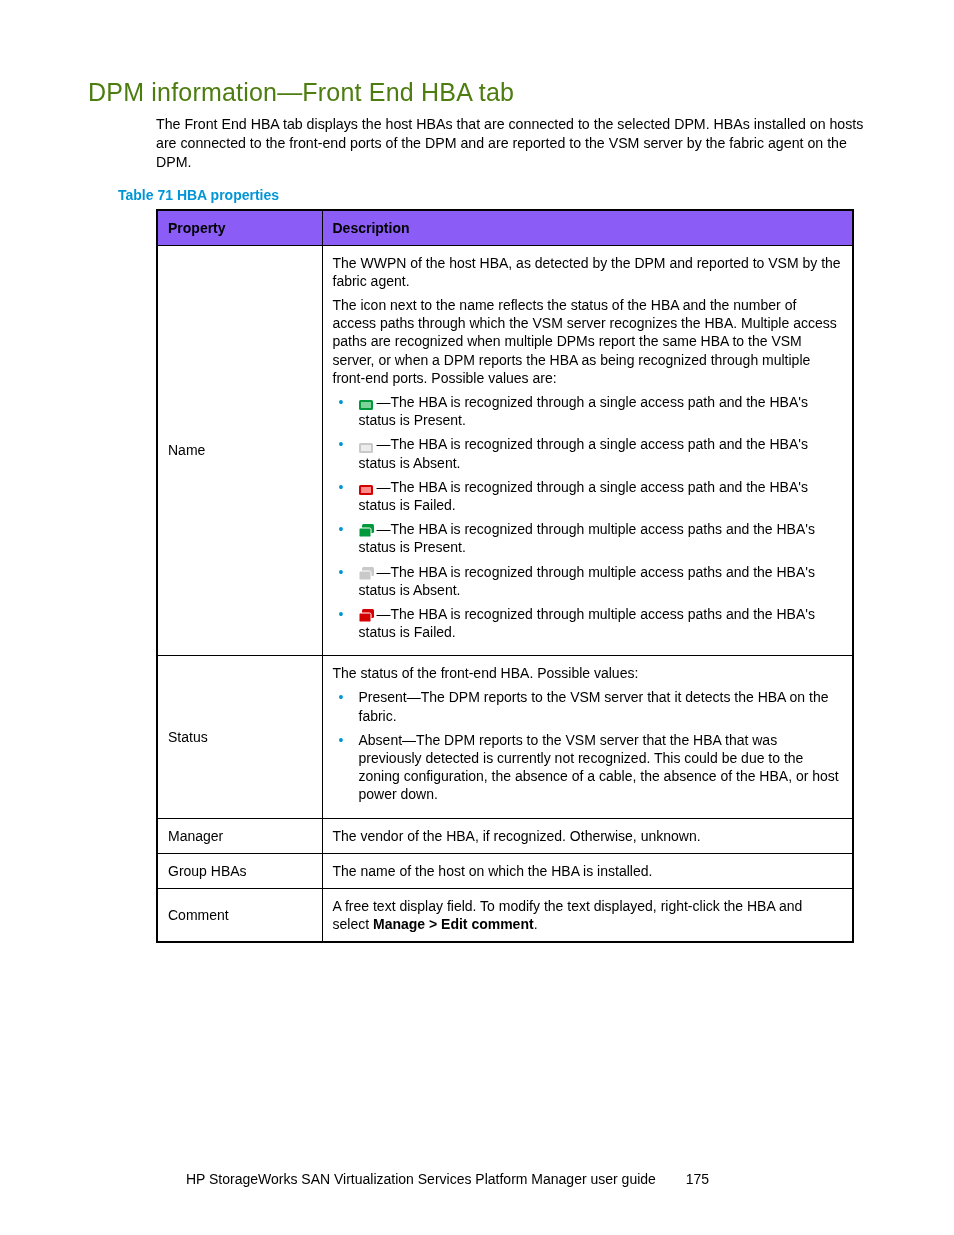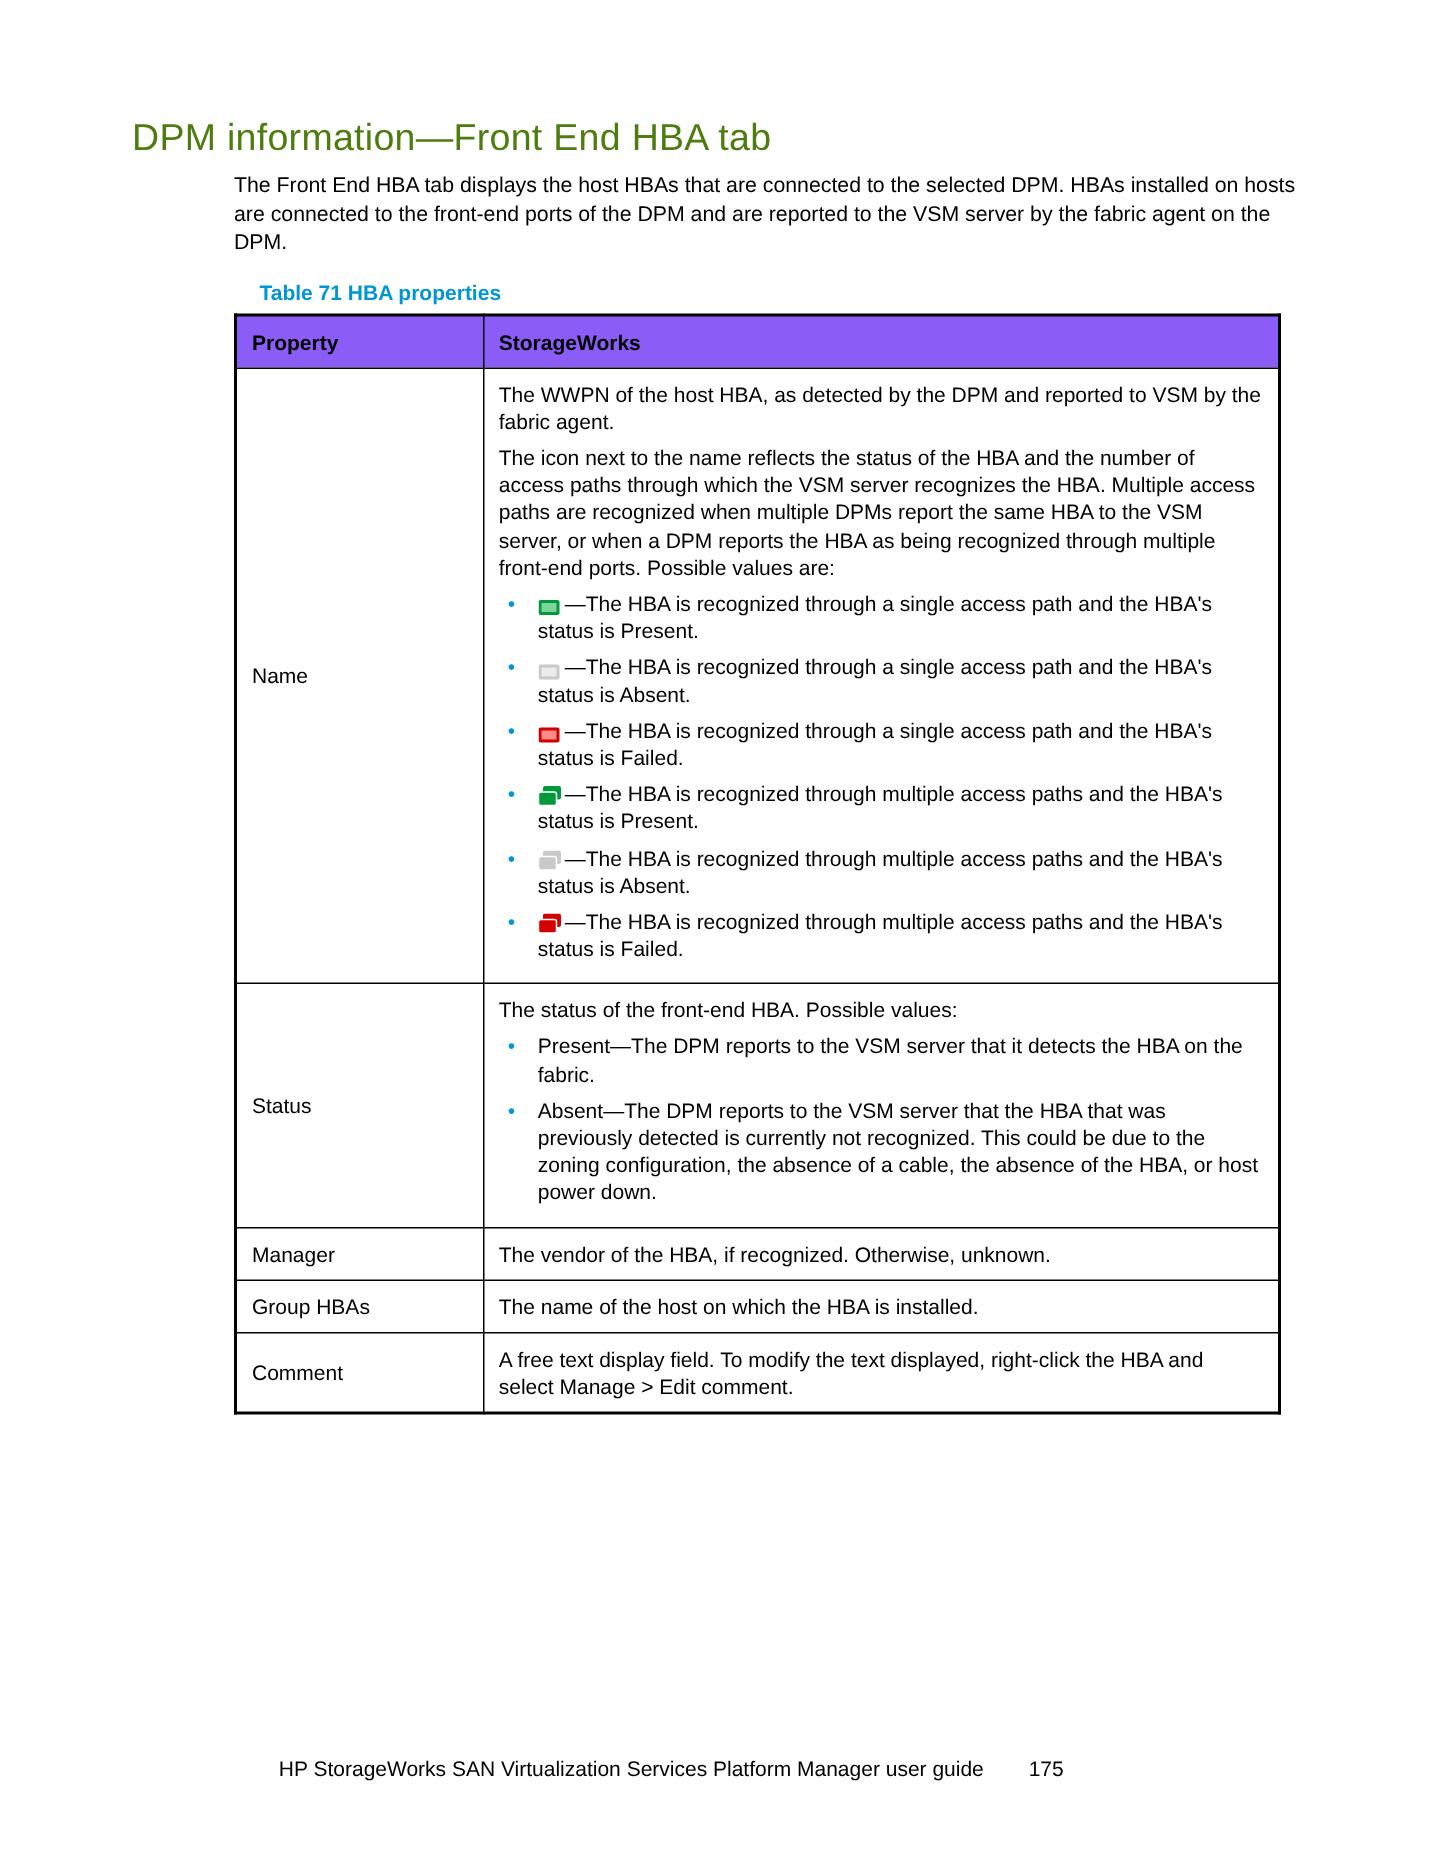--- a/index.html
+++ b/index.html
@@ -23,21 +23,21 @@
     margin: 0 0 8px 0;
     letter-spacing: 0.2px;
   }
   .intro {
     margin: 0 0 14px 68px;
     font-size: 14.2px;
     line-height: 1.35;
     color: #000000;
   }
   .table-caption {
-    margin: 0 0 6px 85px;
+    margin: 0 0 6px 30px;
     font-size: 14px;
     font-weight: 700;
     color: #0096d6;
   }
   table.props {
     margin-left: 68px;
     border-collapse: collapse;
     width: 698px;
     border: 2px solid #000;
   }
@@ -85,21 +85,21 @@
     color: #0096d6;
     font-size: 14px;
   }
   .status-icon {
     display: inline-block;
     width: 16px;
     height: 12px;
     vertical-align: middle;
     margin-right: 2px;
   }
-  .bold { font-weight: 400; text-align: right; }
+  .bold { font-weight: 700; text-align: right; }
   .footer {
     position: absolute;
     bottom: 48px;
     left: 0;
     width: 895px;
     text-align: center;
     font-size: 14px;
   }
   .footer .pagenum { display: inline-block; margin-left: 26px; }
   svg { display: inline-block; }
@@ -109,21 +109,21 @@
 
 <div class="page">
   <h1 class="section-title">DPM information—Front End HBA tab</h1>
   <p class="intro">The Front End HBA tab displays the host HBAs that are connected to the selected DPM. HBAs installed on hosts are connected to the front-end ports of the DPM and are reported to the VSM server by the fabric agent on the DPM.</p>
   <p class="table-caption">Table 71 HBA properties</p>
 
   <table class="props">
     <thead>
       <tr>
         <th class="property-head">Property</th>
-        <th>StorageWorks</th>
+        <th>Description</th>
       </tr>
     </thead>
     <tbody>
 
       <tr>
         <td class="property-cell">Name</td>
         <td>
           <p class="desc-para">The WWPN of the host HBA, as detected by the DPM and reported to VSM by the fabric agent.</p>
           <p class="desc-para">The icon next to the name reflects the status of the HBA and the number of access paths through which the VSM server recognizes the HBA. Multiple access paths are recognized when multiple DPMs report the same HBA to the VSM server, or when a DPM reports the HBA as being recognized through multiple front-end ports. Possible values are:</p>
           <ul class="bullets">

